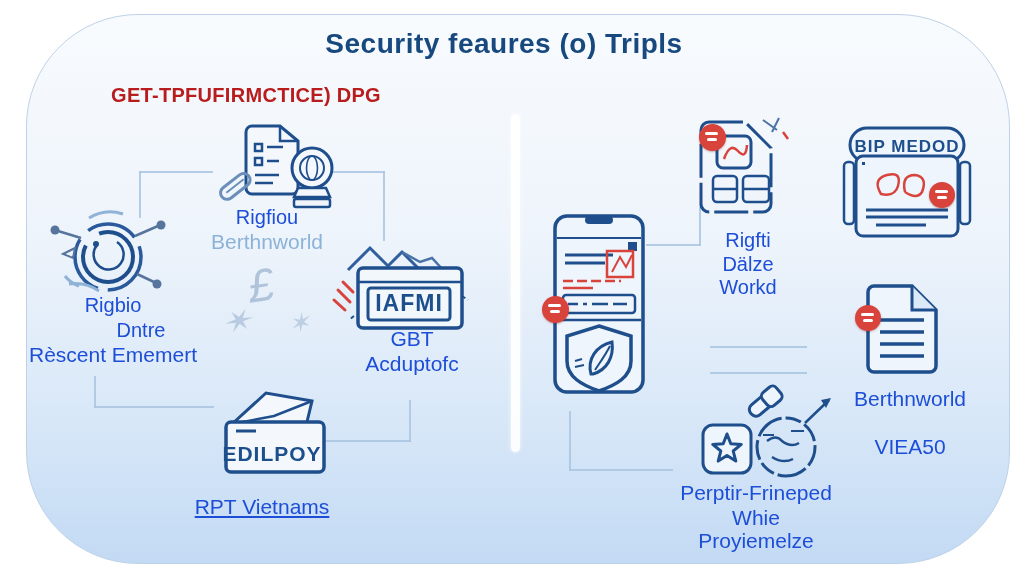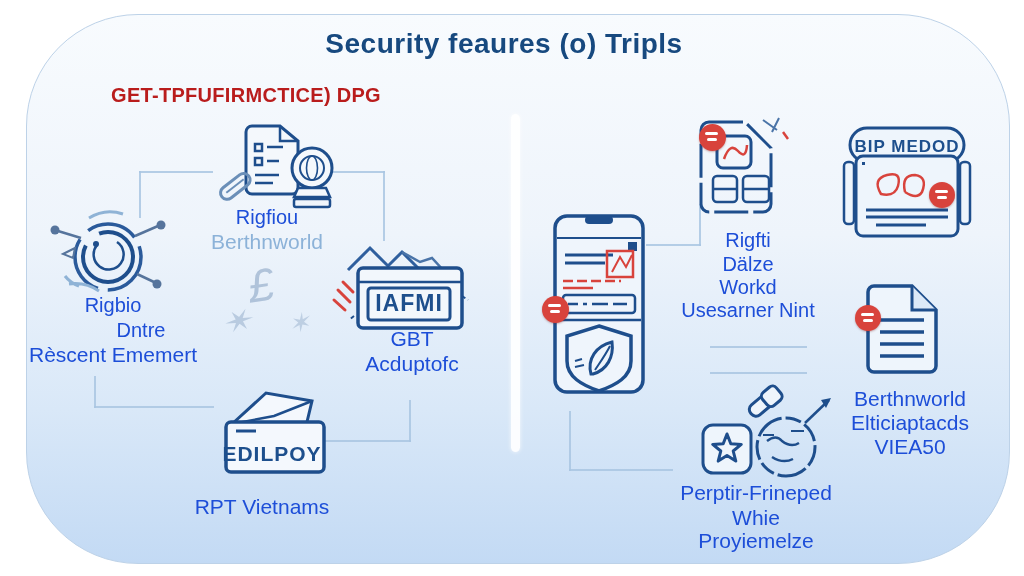--- a/index.html
+++ b/index.html
@@ -117,21 +117,21 @@
 
   <div class="abs" style="left:218px;top:386px;">
     <svg width="120" height="90" viewBox="0 0 120 90" fill="none">
       <path d="M14,38 L48,7 L94,15 L88,40 Z" stroke="#1e4e8c" stroke-width="3" fill="#f4f8fd"></path>
       <path d="M14,38 L56,30 L94,15" stroke="#1e4e8c" stroke-width="2.5" fill="none"></path>
       <rect x="8" y="36" width="98" height="50" rx="5" stroke="#1e4e8c" stroke-width="3.5" fill="#f4f8fd"></rect>
       <path d="M18,45 h20" stroke="#1e4e8c" stroke-width="3"></path>
     </svg>
   </div>
   <div class="abs overlay-text" style="left:272px;top:442px;font-size:21px;letter-spacing:1px;">EDILPOY</div>
-  <div class="abs label big" style="left:262px;top:495px;">RPT Vietnams</div>
+  <div class="abs label big" style="left:262px;top:495px;text-decoration:underline;">RPT Vietnams</div>
 
   <div class="abs doodle" style="left:248px;top:258px;font-size:46px;transform:rotate(-8deg);">£</div>
   <div class="abs doodle" style="left:222px;top:300px;font-size:34px;transform:rotate(14deg);opacity:.8;">✶</div>
   <div class="abs doodle" style="left:288px;top:308px;font-size:26px;transform:rotate(-10deg);opacity:.7;">✶</div>
 
   <div class="abs" style="left:551px;top:214px;">
     <svg width="96" height="182" viewBox="0 0 96 182" fill="none">
       <rect x="4" y="2" width="88" height="176" rx="12" stroke="#1e4e8c" stroke-width="3.5" fill="#eff5fc"></rect>
       <rect x="34" y="2" width="28" height="8" rx="4" fill="#1e4e8c"></rect>
       <path d="M6,24 H90" stroke="#1e4e8c" stroke-width="2"></path>
@@ -161,21 +161,20 @@
       <rect x="50" y="60" width="26" height="26" rx="4" stroke="#1e4e8c" stroke-width="2.5"></rect>
       <path d="M20,73 h24 M50,73 h26" stroke="#1e4e8c" stroke-width="2.5"></path>
       <path d="M70,4 l14,10 M86,2 l-7,14" stroke="#4a74a8" stroke-width="2"></path>
       <path d="M90,16 l5,7" stroke="#d8433c" stroke-width="2.5"></path>
     </svg>
   </div>
   <div class="abs badge" style="left:699px;top:124px;width:27px;height:27px;"></div>
   <div class="abs label" style="left:748px;top:229px;">Rigfti</div>
   <div class="abs label" style="left:748px;top:253px;">Dälze</div>
   <div class="abs label" style="left:748px;top:276px;">Workd</div>
-  <div class="abs label" style="left:748px;top:299px;">Usesarner Nint</div>
 
   <div class="abs" style="left:842px;top:126px;">
     <svg width="130" height="116" viewBox="0 0 130 116" fill="none">
       <rect x="8" y="2" width="114" height="34" rx="17" stroke="#1e4e8c" stroke-width="3" fill="#eef5fc"></rect>
       <rect x="2" y="36" width="10" height="62" rx="4" stroke="#1e4e8c" stroke-width="2.5" fill="#eef5fc"></rect>
       <rect x="118" y="36" width="10" height="62" rx="4" stroke="#1e4e8c" stroke-width="2.5" fill="#eef5fc"></rect>
       <rect x="14" y="30" width="102" height="80" rx="7" stroke="#1e4e8c" stroke-width="3" fill="#eef5fc"></rect>
       <rect x="20" y="36" width="3" height="3" fill="#1e4e8c"></rect>
       <path d="M39,68 q-9,-15 6,-19 q15,-4 11,11 q-3,11 -17,8 z" stroke="#d8433c" stroke-width="2.5"></path>
       <path d="M63,66 q-4,-17 10,-17 q13,2 7,17 q-5,8 -17,0" stroke="#d8433c" stroke-width="2.5"></path>
@@ -187,21 +186,20 @@
 
   <div class="abs" style="left:858px;top:282px;">
     <svg width="88" height="94" viewBox="0 0 88 94" fill="none">
       <path d="M10,10 a6,6 0 0 1 6,-6 H54 L78,28 V84 a6,6 0 0 1 -6,6 H16 a6,6 0 0 1 -6,-6 Z" stroke="#1e4e8c" stroke-width="3.5" fill="#eef5fc"></path>
       <path d="M54,4 V28 H78" stroke="#1e4e8c" stroke-width="3" fill="#dce9f8"></path>
       <path d="M22,38 H66 M22,50 H66 M22,62 H66 M22,74 H66" stroke="#1e4e8c" stroke-width="3.5"></path>
     </svg>
   </div>
   <div class="abs badge" style="left:855px;top:305px;"></div>
   <div class="abs label big" style="left:910px;top:387px;">Berthnworld</div>
-  <div class="abs label big" style="left:910px;top:411px;">Elticiaptacds</div>
   <div class="abs label big" style="left:910px;top:435px;">VIEA50</div>
 
   <div class="abs" style="left:693px;top:383px;">
     <svg width="145" height="100" viewBox="0 0 145 100" fill="none">
       <g transform="rotate(-40 70 20)">
         <rect x="54" y="14" width="28" height="13" rx="6" stroke="#1e4e8c" stroke-width="3" fill="#eef5fc"></rect>
         <rect x="72" y="12" width="18" height="17" rx="5" stroke="#1e4e8c" stroke-width="3" fill="#eef5fc"></rect>
       </g>
       <rect x="10" y="42" width="48" height="48" rx="10" stroke="#1e4e8c" stroke-width="3" fill="#eef5fc"></rect>
       <path d="M34,51 L37.8,60.7 L48.3,61.4 L40.2,68 L42.8,78.1 L34,72.5 L25.2,78.1 L27.8,68 L19.7,61.4 L30.2,60.7 Z" stroke="#1e4e8c" stroke-width="3" stroke-linejoin="round"></path>

